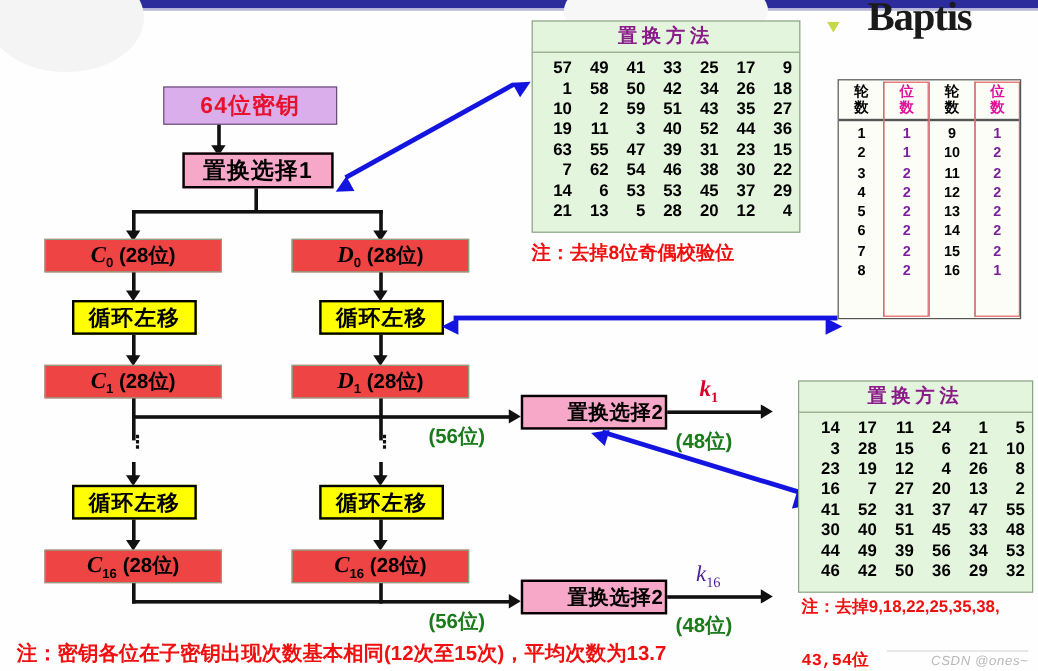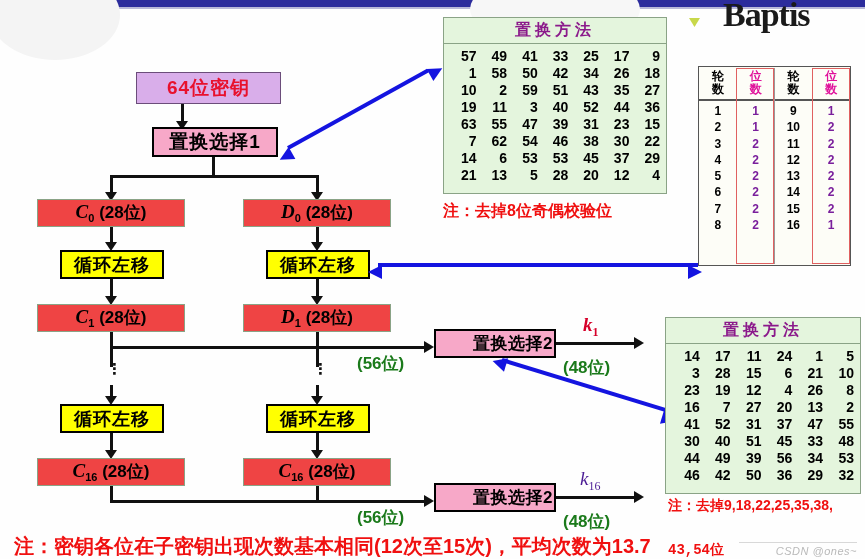--- a/index.html
+++ b/index.html
@@ -377,16 +377,16 @@
       <span>42</span>
       <span>50</span>
       <span>36</span>
       <span>29</span>
       <span>32</span>
     </div>
 </div>
 <div class="note" style="left:668px;top:497px;font-size:14px;">注：去掉9,18,22,25,35,38,</div>
 <div class="note" style="left:668px;top:541px;font-size:14px;font-family:Liberation Mono, monospace;">43,54位</div>
 
-<div class="note" style="left:14px;top:533px;font-size:20px;text-align:center;">注：密钥各位在子密钥出现次数基本相同(12次至15次)，平均次数为13.7</div>
+<div class="note" style="left:14px;top:533px;font-size:17px;text-align:center;">注：密钥各位在子密钥出现次数基本相同(12次至15次)，平均次数为13.7</div>
 
 <div class="wm-line"></div>
 <div class="watermark">CSDN @ones~</div>
 
 </body></html>

